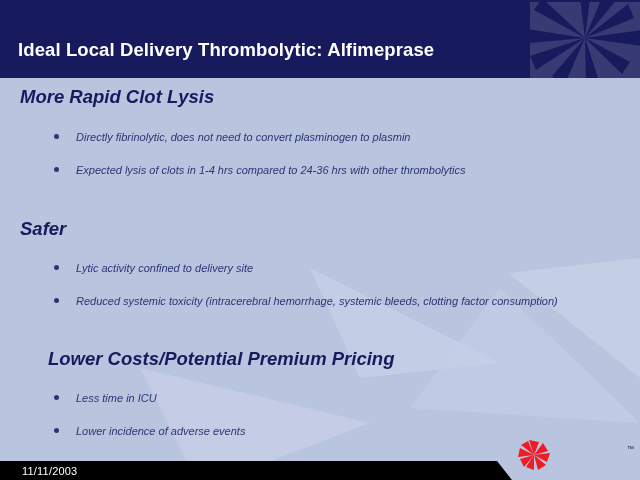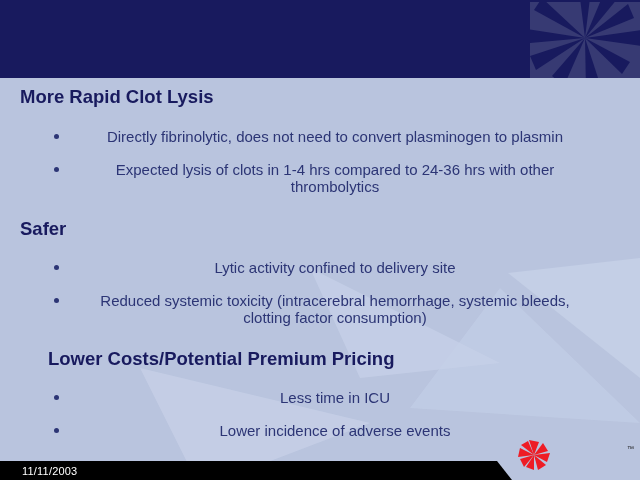--- a/index.html
+++ b/index.html
@@ -49,42 +49,42 @@
     width: 640px; height: 402px;
     pointer-events: none;
   }
 
   
   #content {
     position: absolute;
     left: 0; top: 78px;
     width: 640px;
     height: 380px;
+    font-style: italic;
   }
   .section {
     position: absolute;
     left: 0;
     width: 640px;
   }
   .section-heading {
     position: absolute;
     left: 20px;
     font-size: 18.5px;
     font-weight: bold;
     color: #181a5e;
     white-space: nowrap;
   }
   .bullet-row {
     position: absolute;
     left: 54px;
     width: 540px;
     color: #2c3575;
-    font-size: 15px;
+    font-size: 11px;
     line-height: 16.5px;
-    text-align: center;
   }
   .bullet-dot {
     position: absolute;
     left: 0;
     top: 5px;
     width: 5px;
     height: 5px;
     border-radius: 50%;
     background: #2c3575;
   }
@@ -165,20 +165,21 @@
         <polygon points="55,38 112,30 112,46"></polygon>
         <polygon points="55,38 100,62 92,74"></polygon>
         <polygon points="55,38 70,84 56,90"></polygon>
         <polygon points="55,38 34,86 22,76"></polygon>
         <polygon points="55,38 6,70 0,56"></polygon>
         <polygon points="55,38 -10,44 -10,28"></polygon>
         <polygon points="55,38 4,10 12,-2"></polygon>
       </g>
       <rect x="0" y="0" width="110" height="2" fill="#181a5e"></rect>
     </svg>
+    <div id="slide-title">Ideal Local Delivery Thrombolytic: Alfimeprase</div>
   </div>
 
   <svg id="watermarks" viewBox="0 0 640 402" preserveAspectRatio="none">
     <polygon points="508,195 640,180 640,300" fill="#c4cfe6"></polygon>
     <polygon points="500,210 410,330 640,345" fill="#c2cde5" opacity="0.75"></polygon>
     <polygon points="310,190 500,285 360,300" fill="#c6d0e7" opacity="0.8"></polygon>
     <polygon points="140,290 370,345 200,410" fill="#c5cfe6" opacity="0.85"></polygon>
   </svg>
 
   <div id="content">

